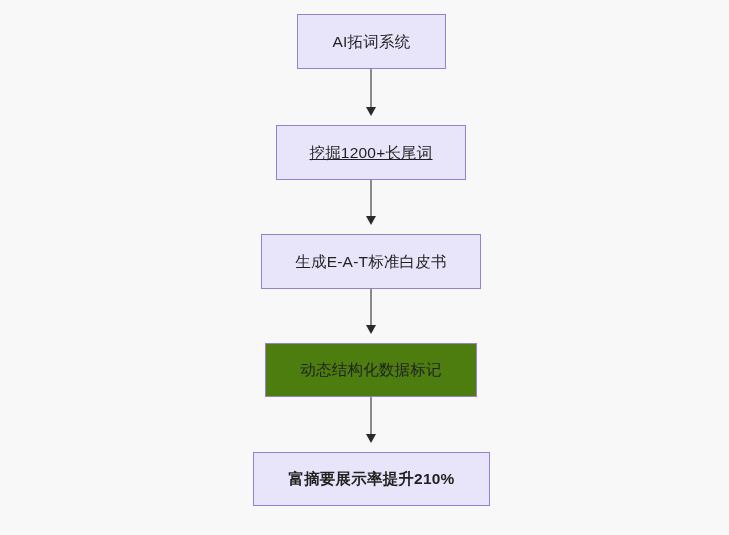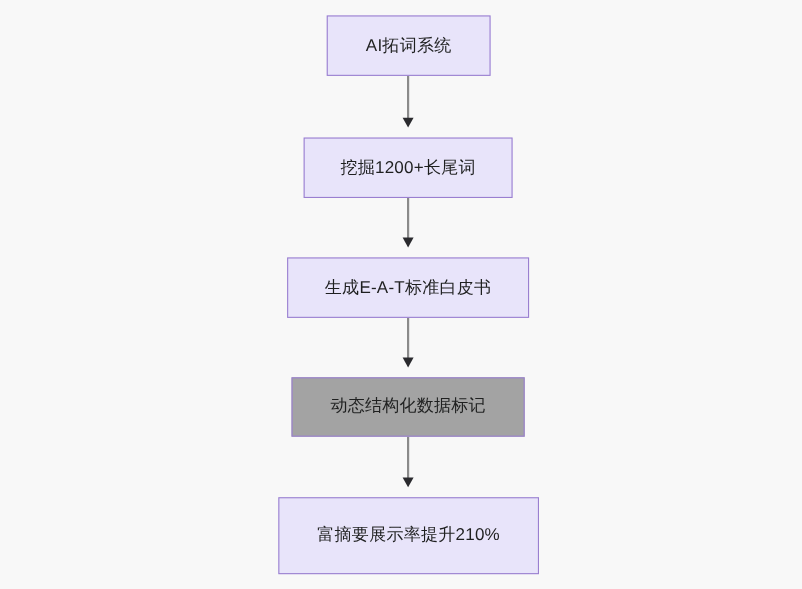--- a/index.html
+++ b/index.html
@@ -73,24 +73,24 @@
       <div class="flow-edge-arrow" style="top: 36px; border-top-color: rgb(42, 42, 46);"></div>
     </div>
     <div class="flow-edge" style="left: 371px; top: 397px;">
       <div class="flow-edge-line" style="height: 38px; background: rgb(138, 138, 138);"></div>
       <div class="flow-edge-arrow" style="top: 37px; border-top-color: rgb(42, 42, 46);"></div>
     </div>
     <div class="flow-node" style="left: 297px; top: 14px; width: 149px; height: 55px; background: rgb(232, 228, 250); border-color: rgb(154, 127, 208);">
       <span class="flow-node-label" style="color: rgb(31, 32, 32);">AI拓词系统</span>
     </div>
     <div class="flow-node" style="left: 276px; top: 125px; width: 190px; height: 55px; background: rgb(232, 228, 250); border-color: rgb(154, 127, 208);">
-      <span class="flow-node-label" style="color: rgb(31, 32, 32);">挖掘1200+长尾词</span>
+      <span class="flow-node-label" style="color: rgb(31, 32, 32); text-decoration: underline;">挖掘1200+长尾词</span>
     </div>
     <div class="flow-node" style="left: 261px; top: 234px; width: 220px; height: 55px; background: rgb(232, 228, 250); border-color: rgb(154, 127, 208); text-align: right;">
       <span class="flow-node-label" style="color: rgb(31, 32, 32);">生成E-A-T标准白皮书</span>
     </div>
-    <div class="flow-node" style="left: 265px; top: 343px; width: 212px; height: 54px; background: #a3a3a3; border-color: rgb(154, 127, 208);">
+    <div class="flow-node" style="left: 265px; top: 343px; width: 212px; height: 54px; background: #4d7c0f; border-color: rgb(154, 127, 208);">
       <span class="flow-node-label" style="color: rgb(31, 32, 32);">动态结构化数据标记</span>
     </div>
-    <div class="flow-node" style="left: 253px; top: 452px; width: 237px; height: 70px; background: rgb(232, 228, 250); border-color: rgb(154, 127, 208);">
+    <div class="flow-node" style="left: 253px; top: 452px; width: 237px; height: 54px; background: rgb(232, 228, 250); border-color: rgb(154, 127, 208); font-weight: bold;">
       <span class="flow-node-label" style="color: rgb(31, 32, 32);">富摘要展示率提升210%</span>
     </div>
   </div>
 
 </body></html>

